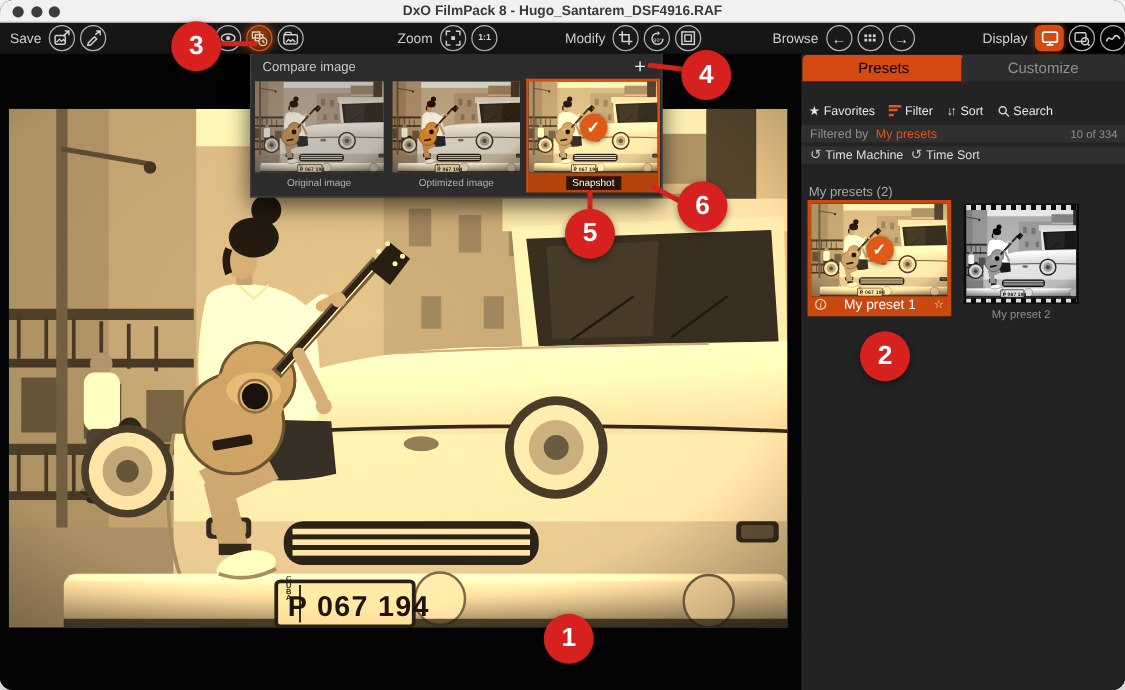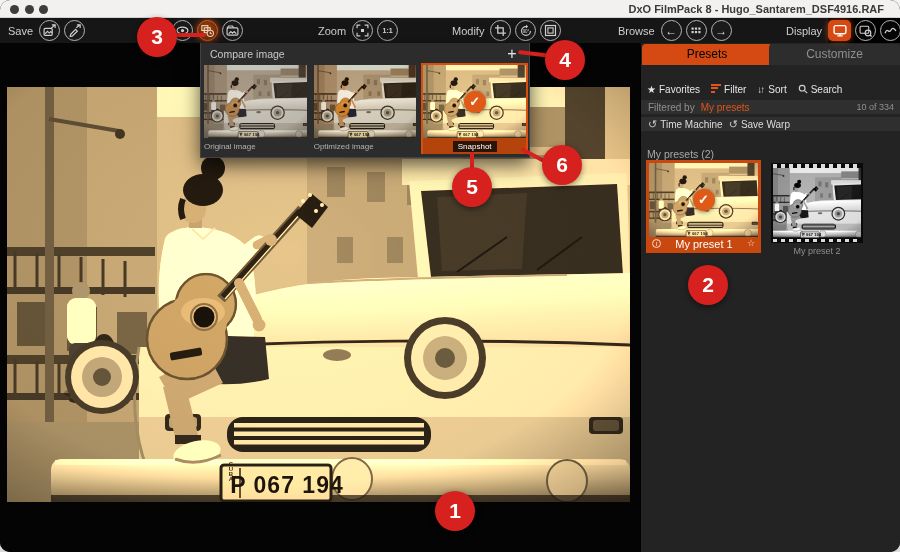--- a/index.html
+++ b/index.html
@@ -3,21 +3,21 @@
 <meta charset="utf-8">
 <style>
   html,body{margin:0;padding:0;background:#ffffff;font-family:"Liberation Sans",sans-serif;}
   *{box-sizing:border-box;}
   .window{position:relative;width:900px;height:552px;border-radius:10px;overflow:hidden;
           box-shadow:0 10px 30px rgba(0,0,0,.35);background:#000;}
   
   .titlebar{position:absolute;left:0;top:0;width:900px;height:18px;background:#f2f1f0;
             border-bottom:1px solid #d4d2d0;z-index:20;}
   .tl-dot{position:absolute;top:4.5px;width:9px;height:9px;border-radius:50%;background:#3d3d3d;}
-  .win-title{position:absolute;left:0;right:16px;top:0;height:18px;line-height:18px;text-align:right;
+  .win-title{position:absolute;left:0;right:0;top:0;height:18px;line-height:18px;text-align:center;
              font-size:11px;font-weight:bold;color:#3a3a3a;}
   
   .toolbar{position:absolute;left:0;top:18px;width:828px;height:25px;background:#161616;z-index:10;}
   .tgroup{position:absolute;top:2px;display:flex;align-items:center;gap:4px;}
   .tlabel{font-size:11px;color:#cfcfcf;margin-right:2px;}
   .tico{width:21px;height:21px;border:1.5px solid #b5b5b5;border-radius:50%;display:flex;
         align-items:center;justify-content:center;cursor:pointer;color:#d8d8d8;background:rgba(255,255,255,.02);}
   .tico svg{display:block;}
   .tico.active{border-color:#e65c1e;background:radial-gradient(circle at 50% 40%,#97430f 0%,#64280a 85%);
                box-shadow:0 0 7px rgba(230,92,30,.75);}
@@ -34,21 +34,21 @@
   .f-bw{filter:grayscale(1) contrast(1.2) brightness(1.06);}
   
   .cmp{position:absolute;left:200px;top:43px;width:330px;height:115px;background:#2c2c2c;
        border:1px solid #424242;border-top:none;box-shadow:0 7px 18px rgba(0,0,0,.65);z-index:30;}
   .cmp-head{height:21px;display:flex;align-items:center;justify-content:space-between;padding:0 9px;}
   .cmp-title{font-size:10.5px;color:#c8c8c8;}
   .cmp-add{font-size:16px;color:#e6e6e6;width:16px;text-align:center;cursor:pointer;line-height:14px;}
   .cmp-body{display:flex;gap:7px;padding:1px 3px 0 3px;}
   .cmp-item{width:103px;cursor:pointer;}
   .cmp-img{height:73px;background:#111;overflow:hidden;position:relative;}
-  .cmp-label{font-size:8px;color:#b2b2b2;margin-top:4px;}
+  .cmp-label{font-size:8px;color:#b2b2b2;text-align:center;margin-top:4px;}
   .cmp-item.selected{width:107px;margin:-2px -2px 0 -2px;border:2px solid #d94d0f;border-bottom:none;}
   .sel-foot{height:16px;background:#b5430c;display:flex;align-items:center;justify-content:center;}
   .snap-box{background:rgba(24,12,4,.88);color:#fff;font-size:8px;padding:1px 5px;cursor:text;}
   .check-badge{position:absolute;left:50%;top:50%;transform:translate(-50%,-50%);width:22px;height:22px;
                border-radius:50%;background:#e05a17;color:#fff;font-size:13px;font-weight:bold;
                line-height:22px;text-align:center;box-shadow:0 1px 4px rgba(0,0,0,.5);}
   
   .rpanel{position:absolute;left:640px;top:43px;width:260px;height:509px;background:#232323;
           border-left:1px solid #000;}
   .tab{position:absolute;top:1px;height:21px;line-height:21px;text-align:center;font-size:12px;
@@ -457,21 +457,21 @@
       <span class="count">10 of 334</span>
     </div>
 
     <div class="rowbar row-time">
       <span class="time-item">
         <span class="time-ico">↺</span>
         <span>Time Machine</span>
       </span>
       <span class="time-item">
         <span class="time-ico">↺</span>
-        <span>Save Warp</span>
+        <span>Time Sort</span>
       </span>
     </div>
 
     <div class="section-title">My presets (2)</div>
 
     <div class="preset1">
       <div class="pimg">
         <svg class="ph f-sepia" viewBox="0 0 623 415" preserveAspectRatio="xMidYMid slice">
             <use href="#scene"></use>
           </svg>

